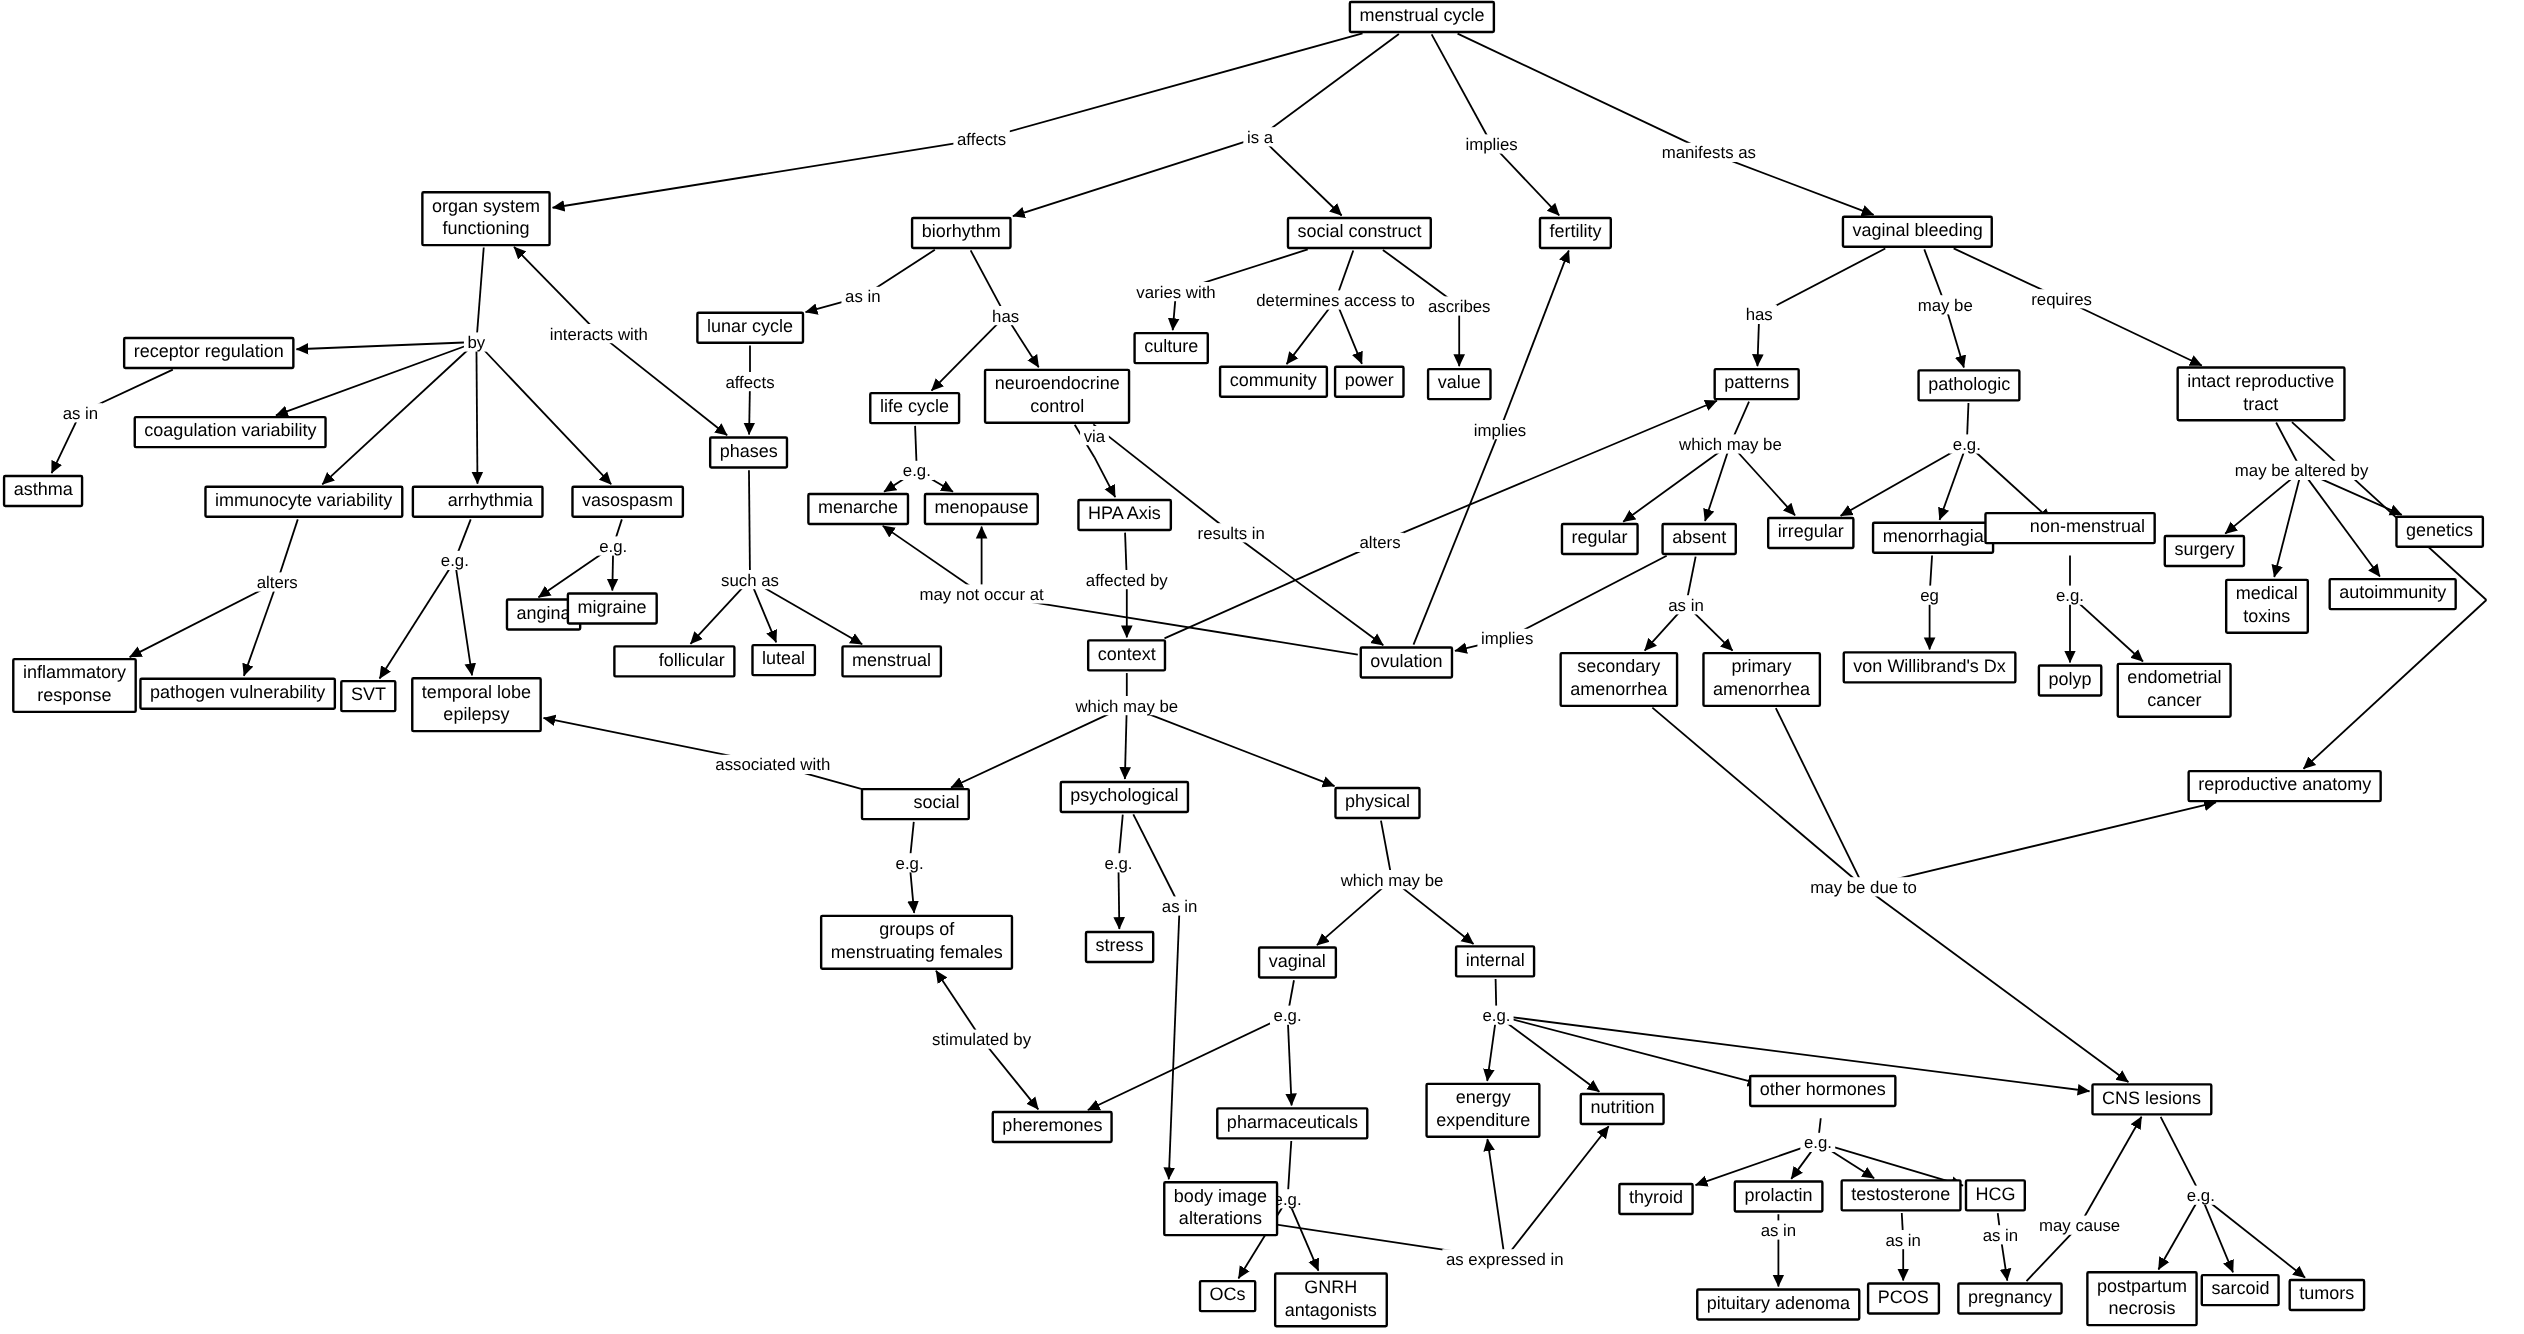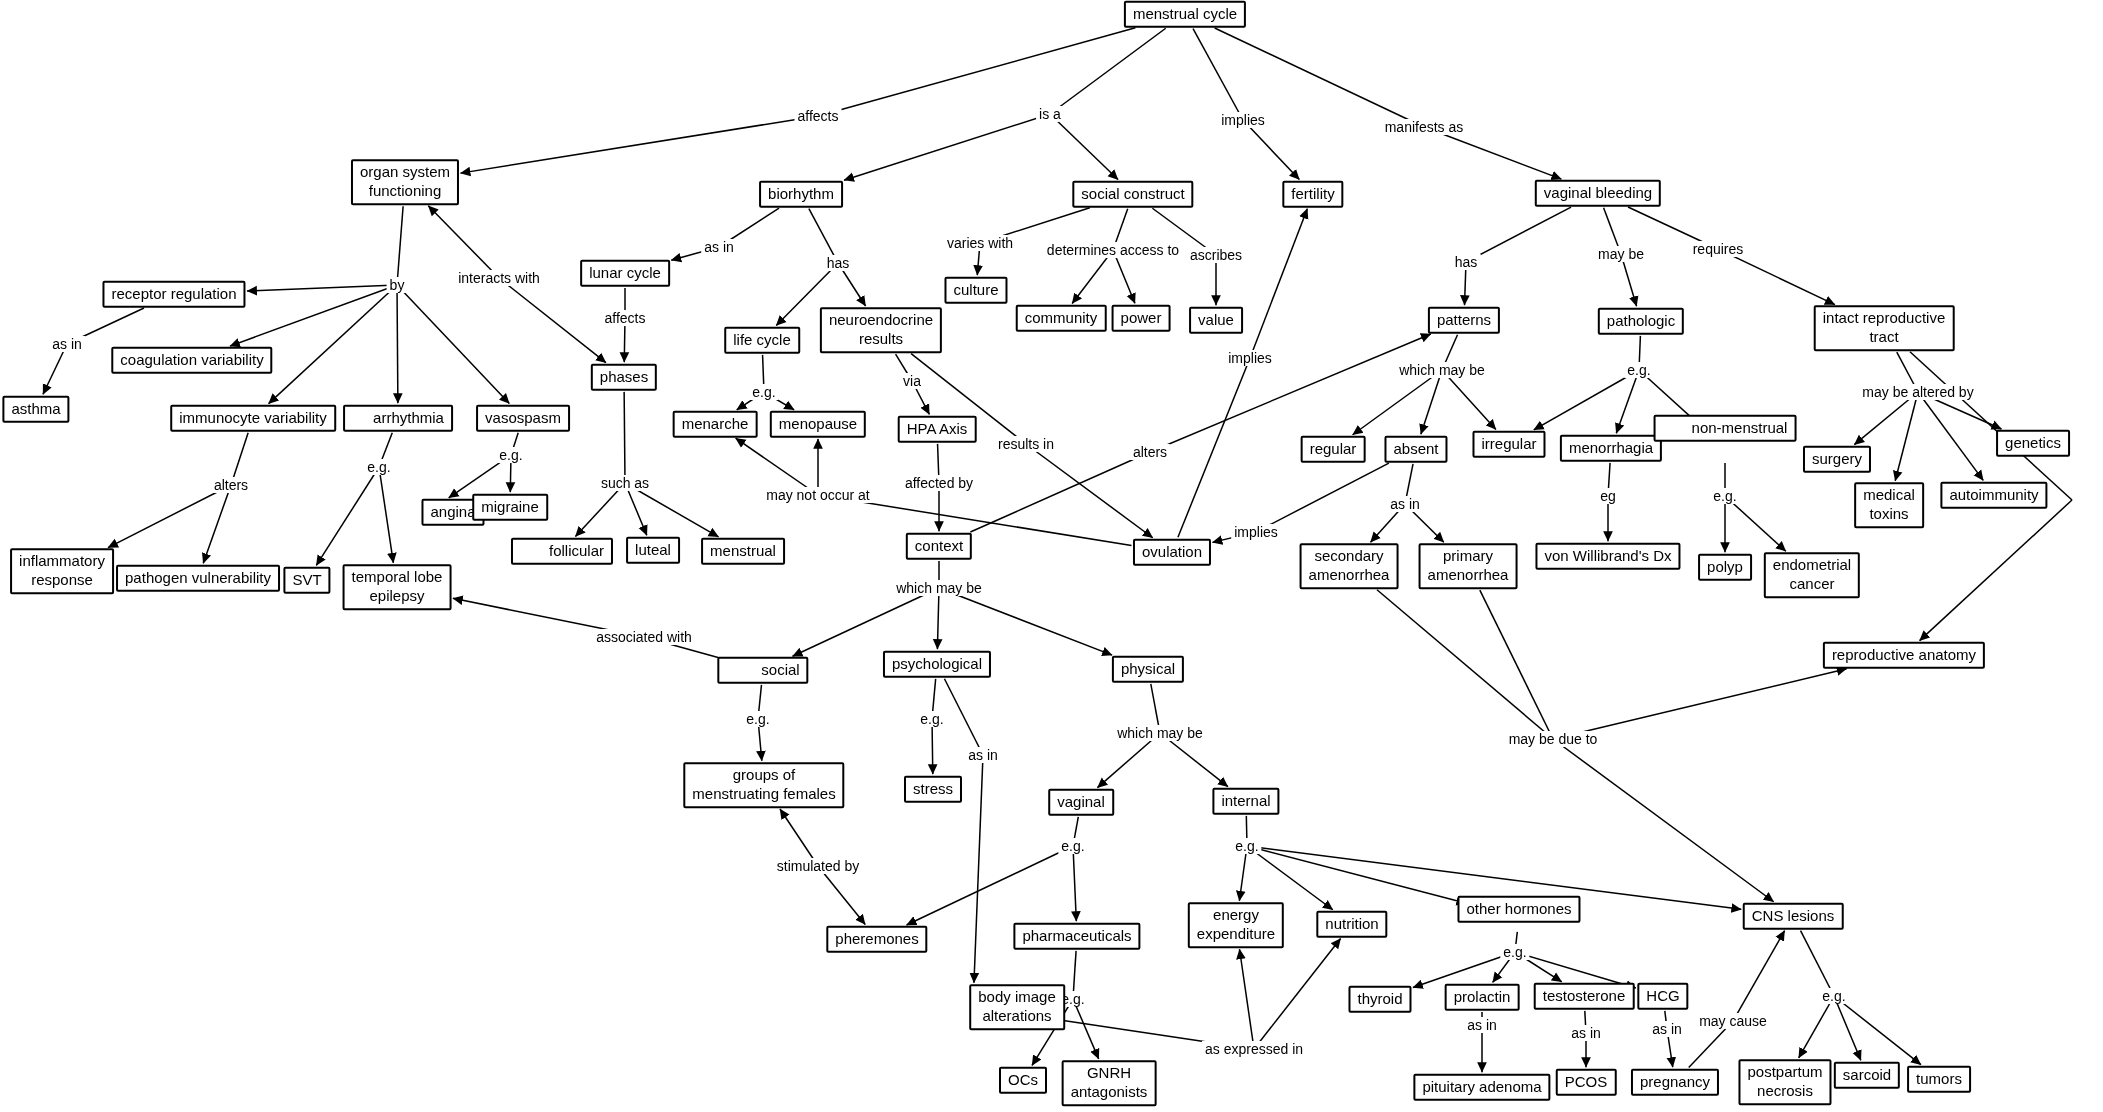--- a/index.html
+++ b/index.html
@@ -183,21 +183,21 @@
     <div class="node" style="left: 253px; top: 418px; background: rgb(255, 255, 255); border-color: rgb(0, 0, 0);">immunocyte variability</div>
     <div class="node" style="left: 398px; top: 418px; background: rgb(255, 255, 255); border-color: rgb(0, 0, 0); padding-left: 28px;">arrhythmia</div>
     <div class="node" style="left: 523px; top: 418px; background: rgb(255, 255, 255); border-color: rgb(0, 0, 0);">vasospasm</div>
     <div class="node" style="left: 624px; top: 377px; background: rgb(255, 255, 255); border-color: rgb(0, 0, 0);">phases</div>
     <div class="node" style="left: 976px; top: 290px; background: rgb(255, 255, 255); border-color: rgb(0, 0, 0);">culture</div>
     <div class="node" style="left: 1061px; top: 318px; background: rgb(255, 255, 255); border-color: rgb(0, 0, 0);">community</div>
     <div class="node" style="left: 1141px; top: 318px; background: rgb(255, 255, 255); border-color: rgb(0, 0, 0);">power</div>
     <div class="node" style="left: 1216px; top: 320px; background: rgb(255, 255, 255); border-color: rgb(0, 0, 0);">value</div>
     <div class="node" style="left: 762px; top: 340px; background: rgb(255, 255, 255); border-color: rgb(0, 0, 0);">life cycle</div>
     <div class="node" style="left: 881px; top: 330px; background: rgb(255, 255, 255); border-color: rgb(0, 0, 0);">neuroendocrine
-results</div>
+control</div>
     <div class="node" style="left: 715px; top: 424px; background: rgb(255, 255, 255); border-color: rgb(0, 0, 0);">menarche</div>
     <div class="node" style="left: 818px; top: 424px; background: rgb(255, 255, 255); border-color: rgb(0, 0, 0);">menopause</div>
     <div class="node" style="left: 937px; top: 429px; background: rgb(255, 255, 255); border-color: rgb(0, 0, 0);">HPA Axis</div>
     <div class="node" style="left: 1464px; top: 320px; background: rgb(255, 255, 255); border-color: rgb(0, 0, 0);">patterns</div>
     <div class="node" style="left: 1641px; top: 321px; background: rgb(255, 255, 255); border-color: rgb(0, 0, 0);">pathologic</div>
     <div class="node" style="left: 1884px; top: 328px; background: rgb(255, 255, 255); border-color: rgb(0, 0, 0);">intact reproductive
 tract</div>
     <div class="node" style="left: 62px; top: 571px; background: rgb(255, 255, 255); border-color: rgb(0, 0, 0);">inflammatory
 response</div>
     <div class="node" style="left: 198px; top: 578px; background: rgb(255, 255, 255); border-color: rgb(0, 0, 0);">pathogen vulnerability</div>
@@ -208,21 +208,21 @@
     <div class="node" style="left: 510px; top: 507px; background: rgb(255, 255, 255); border-color: rgb(0, 0, 0);">migraine</div>
     <div class="node" style="left: 562px; top: 551px; background: rgb(255, 255, 255); border-color: rgb(0, 0, 0); padding-left: 36px;">follicular</div>
     <div class="node" style="left: 653px; top: 550px; background: rgb(255, 255, 255); border-color: rgb(0, 0, 0);">luteal</div>
     <div class="node" style="left: 743px; top: 551px; background: rgb(255, 255, 255); border-color: rgb(0, 0, 0);">menstrual</div>
     <div class="node" style="left: 939px; top: 546px; background: rgb(255, 255, 255); border-color: rgb(0, 0, 0);">context</div>
     <div class="node" style="left: 1172px; top: 552px; background: rgb(255, 255, 255); border-color: rgb(0, 0, 0);">ovulation</div>
     <div class="node" style="left: 1333px; top: 449px; background: rgb(255, 255, 255); border-color: rgb(0, 0, 0);">regular</div>
     <div class="node" style="left: 1416px; top: 449px; background: rgb(255, 255, 255); border-color: rgb(0, 0, 0);">absent</div>
     <div class="node" style="left: 1509px; top: 444px; background: rgb(255, 255, 255); border-color: rgb(0, 0, 0);">irregular</div>
     <div class="node" style="left: 1611px; top: 448px; background: rgb(255, 255, 255); border-color: rgb(0, 0, 0);">menorrhagia</div>
-    <div class="node" style="left: 1725px; top: 428px; background: rgb(255, 255, 255); border-color: rgb(0, 0, 0); padding-left: 36px;">non-menstrual</div>
+    <div class="node" style="left: 1725px; top: 440px; background: rgb(255, 255, 255); border-color: rgb(0, 0, 0); padding-left: 36px;">non-menstrual</div>
     <div class="node" style="left: 1837px; top: 459px; background: rgb(255, 255, 255); border-color: rgb(0, 0, 0);">surgery</div>
     <div class="node" style="left: 2033px; top: 443px; background: rgb(255, 255, 255); border-color: rgb(0, 0, 0);">genetics</div>
     <div class="node" style="left: 1889px; top: 505px; background: rgb(255, 255, 255); border-color: rgb(0, 0, 0);">medical
 toxins</div>
     <div class="node" style="left: 1994px; top: 495px; background: rgb(255, 255, 255); border-color: rgb(0, 0, 0);">autoimmunity</div>
     <div class="node" style="left: 1349px; top: 566px; background: rgb(255, 255, 255); border-color: rgb(0, 0, 0);">secondary
 amenorrhea</div>
     <div class="node" style="left: 1468px; top: 566px; background: rgb(255, 255, 255); border-color: rgb(0, 0, 0);">primary
 amenorrhea</div>
     <div class="node" style="left: 1608px; top: 556px; background: rgb(255, 255, 255); border-color: rgb(0, 0, 0);">von Willibrand's Dx</div>
@@ -271,21 +271,21 @@
     <div class="edge-label" style="left: 838px; top: 263px;">has</div>
     <div class="edge-label" style="left: 980px; top: 243px;">varies with</div>
     <div class="edge-label" style="left: 1113px; top: 250px;">determines access to</div>
     <div class="edge-label" style="left: 1216px; top: 255px;">ascribes</div>
     <div class="edge-label" style="left: 1466px; top: 262px;">has</div>
     <div class="edge-label" style="left: 1621px; top: 254px;">may be</div>
     <div class="edge-label" style="left: 1718px; top: 249px;">requires</div>
     <div class="edge-label" style="left: 67px; top: 344px;">as in</div>
     <div class="edge-label" style="left: 625px; top: 318px;">affects</div>
     <div class="edge-label" style="left: 764px; top: 392px;">e.g.</div>
-    <div class="edge-label" style="left: 912px; top: 381px;">via</div>
+    <div class="edge-label" style="left: 912px; top: 363px;">via</div>
     <div class="edge-label" style="left: 231px; top: 485px;">alters</div>
     <div class="edge-label" style="left: 379px; top: 467px;">e.g.</div>
     <div class="edge-label" style="left: 511px; top: 455px;">e.g.</div>
     <div class="edge-label" style="left: 625px; top: 483px;">such as</div>
     <div class="edge-label" style="left: 818px; top: 495px;">may not occur at</div>
     <div class="edge-label" style="left: 939px; top: 483px;">affected by</div>
     <div class="edge-label" style="left: 1026px; top: 444px;">results in</div>
     <div class="edge-label" style="left: 1250px; top: 358px;">implies</div>
     <div class="edge-label" style="left: 1150px; top: 452px;">alters</div>
     <div class="edge-label" style="left: 1442px; top: 370px;">which may be</div>

